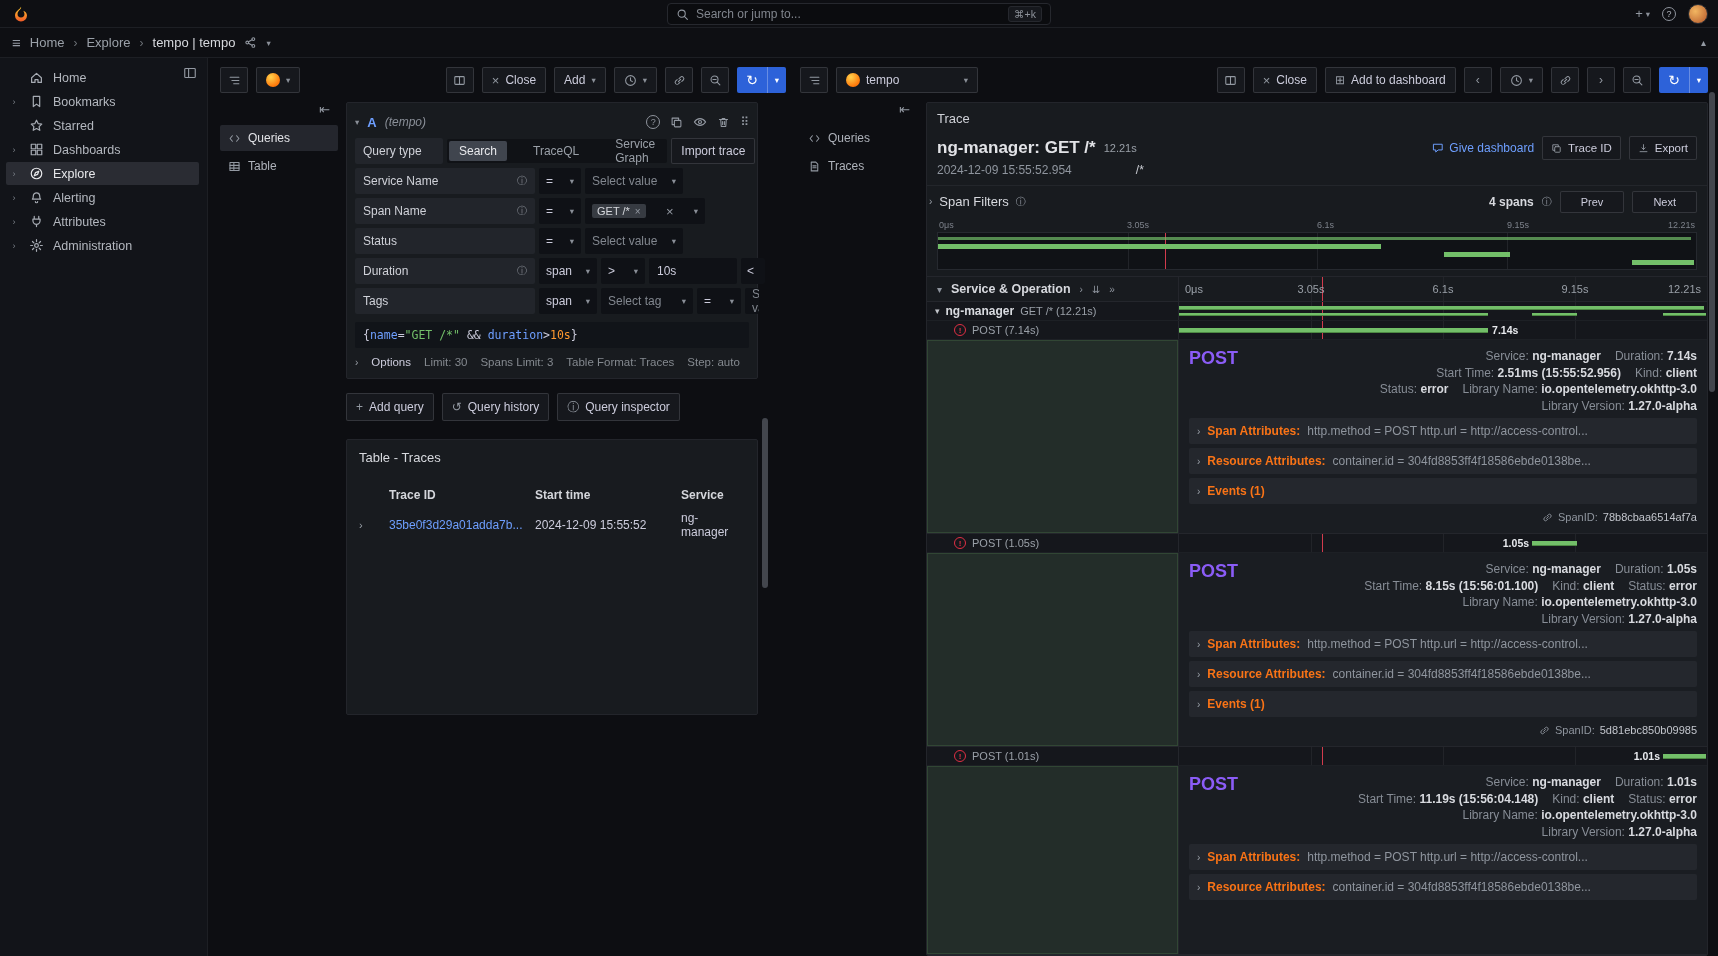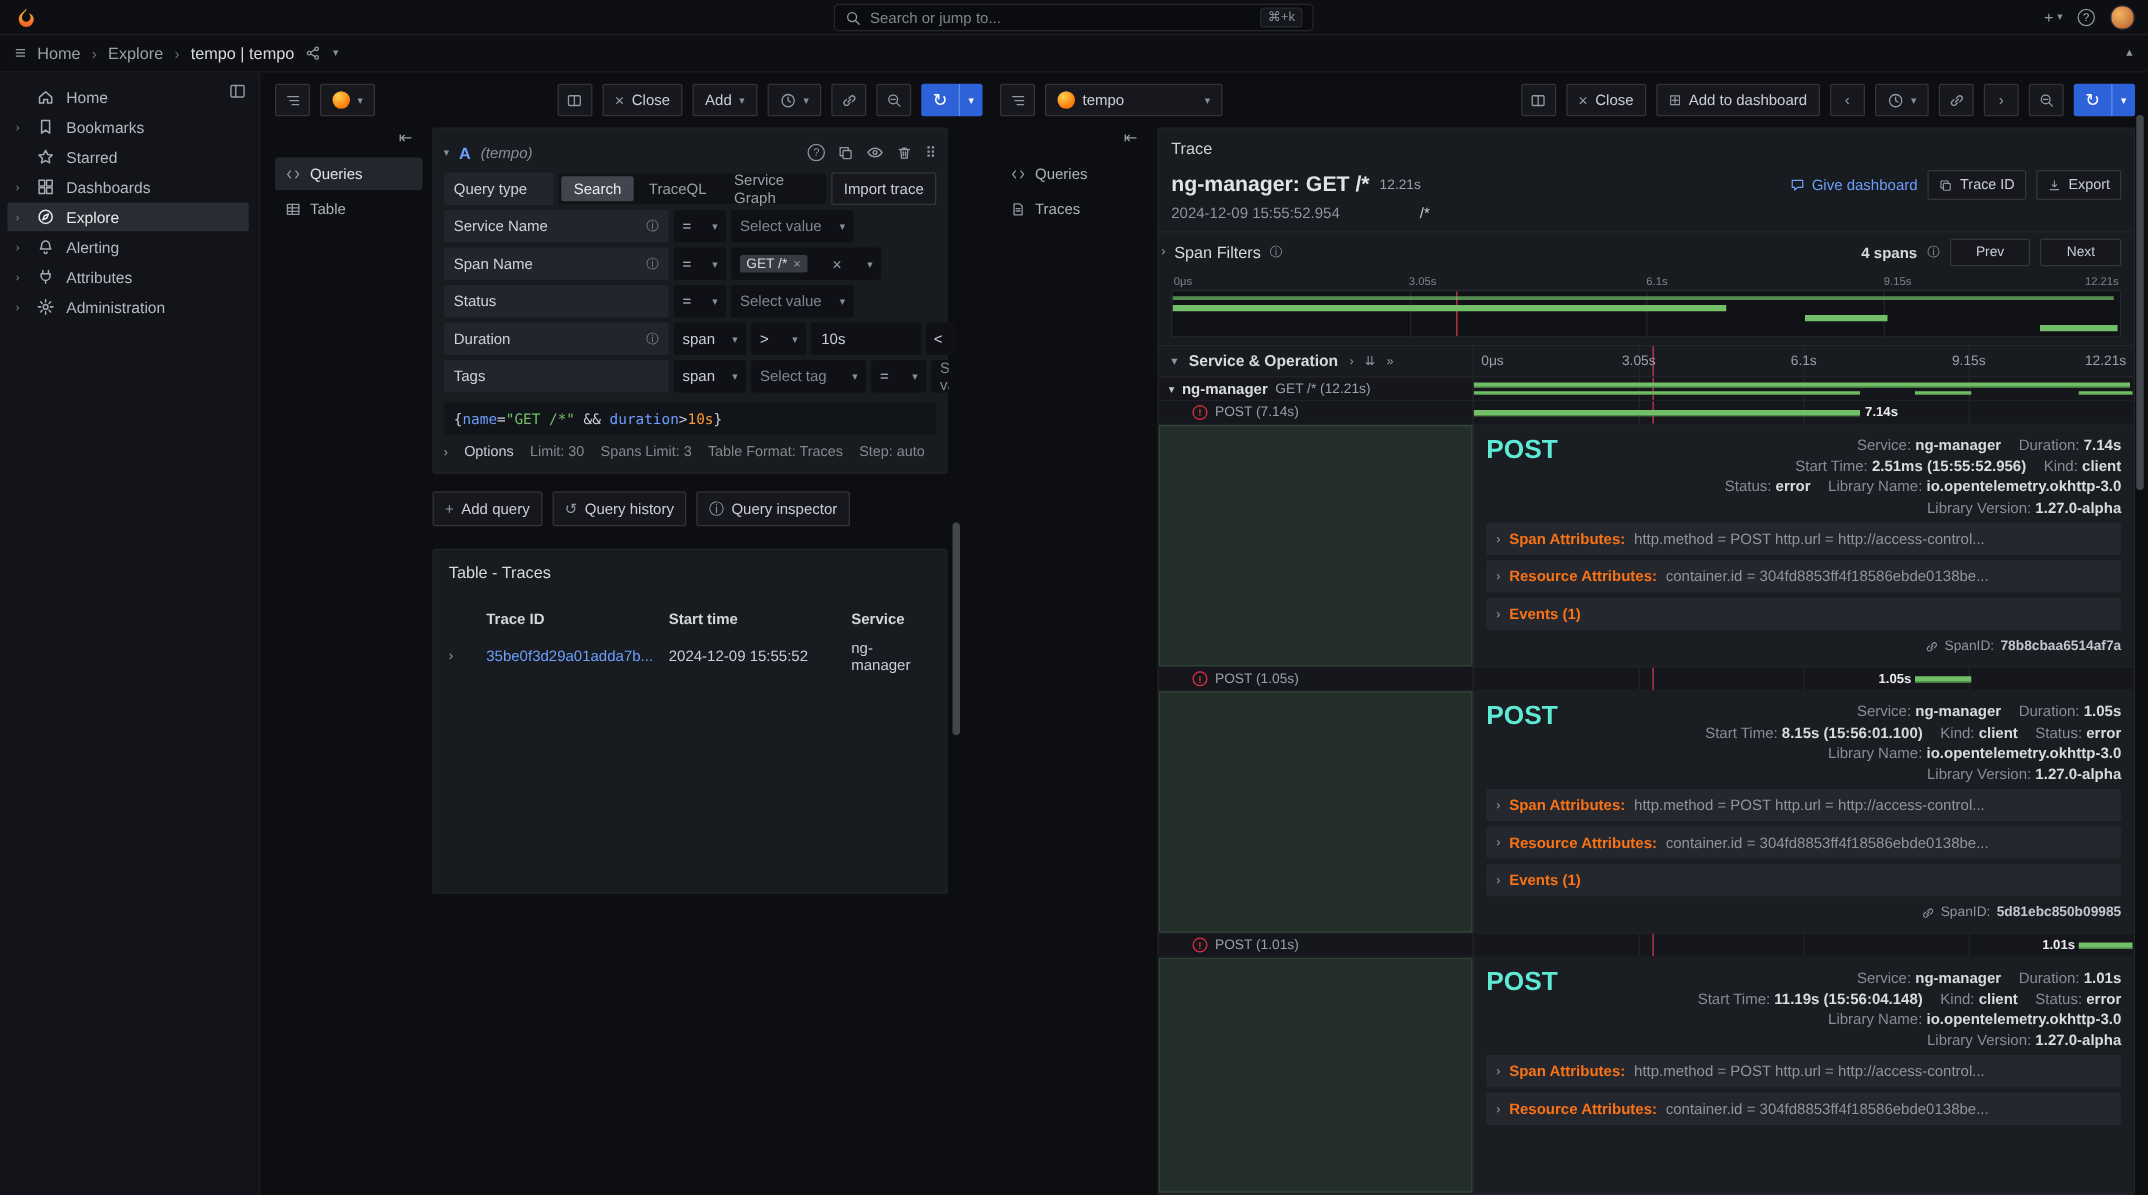--- a/index.html
+++ b/index.html
@@ -61,21 +61,21 @@
   .dshint{color:#8a8f98;font-style:italic}
   .qhead .hicons{margin-left:auto;display:flex;align-items:center;gap:10px;color:#8f949d}
   .qcircle{width:14px;height:14px;border:1px solid #8f949d;border-radius:50%;font-size:9px;display:flex;align-items:center;justify-content:center}
   .qrow{display:flex;align-items:center;gap:4px;margin-top:4px;height:26px}
   .lbl{display:flex;align-items:center;justify-content:space-between;height:26px;padding:0 8px;background:#22252b;border-radius:2px;font-size:12px;color:#d0d2d9;flex:none}
   .lbl .inf{color:#82878f;font-size:10px;margin-left:6px}
   .w88{width:88px}.w180{width:180px}
   .sel{display:inline-flex;align-items:center;gap:6px;height:26px;padding:0 7px;background:#0f1116;border-radius:2px;font-size:12px;color:#ccccdc;flex:none}
   .sel .caret{margin-left:auto}
   .sel.dim{color:#82878f}
-  .radio{display:flex;align-items:center;background:#101216;border-radius:2px;padding:2px;gap:2px}
+  .radio{display:flex;align-items:center;background:#101216;border-radius:2px;padding:2px;gap:16px}
   .ropt{height:20px;padding:0 10px;font-size:12px;color:#9aa0a8;display:flex;align-items:center;border-radius:2px}
   .ropt.active{background:#40454e;color:#e8e9ec}
   .chip{display:inline-flex;align-items:center;gap:5px;background:#373b42;border-radius:2px;padding:1px 5px;font-size:11px;color:#d7d9de}
   .chip .x{font-size:10px}
   .qinput{height:26px;background:#0f1116;border:none;outline:none;border-radius:2px;color:#ccccdc;font-size:12px;padding:0 8px;font-family:inherit}
   .preview{margin-top:8px;background:#111419;border-radius:2px;padding:6px 8px;font-family:"DejaVu Sans Mono",monospace;font-size:11.5px;white-space:nowrap;overflow:hidden}
   .pv-f{color:#6e9fff}.pv-s{color:#73bf69}.pv-n{color:#ff9830}.pv-o{color:#ccccdc}
   .optrow{margin-top:8px;display:flex;align-items:center;gap:13px;font-size:11.5px;white-space:nowrap;overflow:hidden}
   .optrow .chev{color:#9aa0a8;font-size:10px}
   .optrow .olabel{color:#ccccdc}
@@ -133,31 +133,31 @@
   .bar{position:absolute;top:7px;height:5px;background:#73bf69;box-shadow:inset 0 -1px 0 #4e8a44}
   .rbar1{top:4px;height:4px}
   .rbar2{top:11px;height:3px}
   .bar-label{position:absolute;top:3px;font-size:10.5px;font-weight:700;color:#e8eaee;white-space:nowrap}
   .erricon{width:12px;height:12px;border:1px solid #e02f44;border-radius:50%;display:inline-flex;align-items:center;justify-content:center;color:#e02f44;font-size:8px;font-weight:700;flex:none}
   .indent{width:13px;flex:none}
   .sdetail{display:flex;border-bottom:1px solid #24262c;background:#1a1d22;flex:none}
   .dleft{width:252px;flex:none;background:rgba(115,191,105,.10);border-right:1px solid #24262c;box-shadow:inset 0 0 0 1px rgba(115,191,105,.18)}
   .dright{flex:1;padding:8px 10px 5px;min-width:0}
   .dhead{display:flex;align-items:flex-start}
-  .dtitle{font-size:21px;font-weight:700;color:#5eead4}
+  .dtitle{font-size:18px;font-weight:700;color:#8b5cf6}
   .dkv{margin-left:auto;text-align:right}
   .kvl{font-size:12px;line-height:16.5px;color:#878d96;white-space:nowrap}
   .kv{margin-left:14px}
   .kvl .v{color:#d8dadf;font-weight:700}
   .arow{display:flex;align-items:center;gap:7px;height:26px;background:#24272d;border-radius:2px;margin-top:4px;padding:0 8px;font-size:12px;overflow:hidden;white-space:nowrap}
   .arow .chev{color:#9aa0a8;font-size:10px}
   .arow .ak{font-weight:700;color:#f97316}
   .arow .av{color:#8f959e;overflow:hidden;text-overflow:ellipsis}
   .sidrow{display:flex;justify-content:flex-end;align-items:center;gap:5px;height:22px;font-size:11px;color:#8f959e;margin-top:2px}
-  .sidrow .v{color:#c3c6cd;font-weight:700}
+  .sidrow .v{color:#c3c6cd;font-weight:400}
 </style>
 </head>
 <body>
 
 <div id="topnav">
   <span class="icon" style="width:22px">
     <svg width="18" height="18" viewBox="0 0 24 24">
         <defs>
           <linearGradient id="gf" x1="0" y1="0" x2="0" y2="1">
             <stop offset="0" stop-color="#ffcb2d"></stop>

